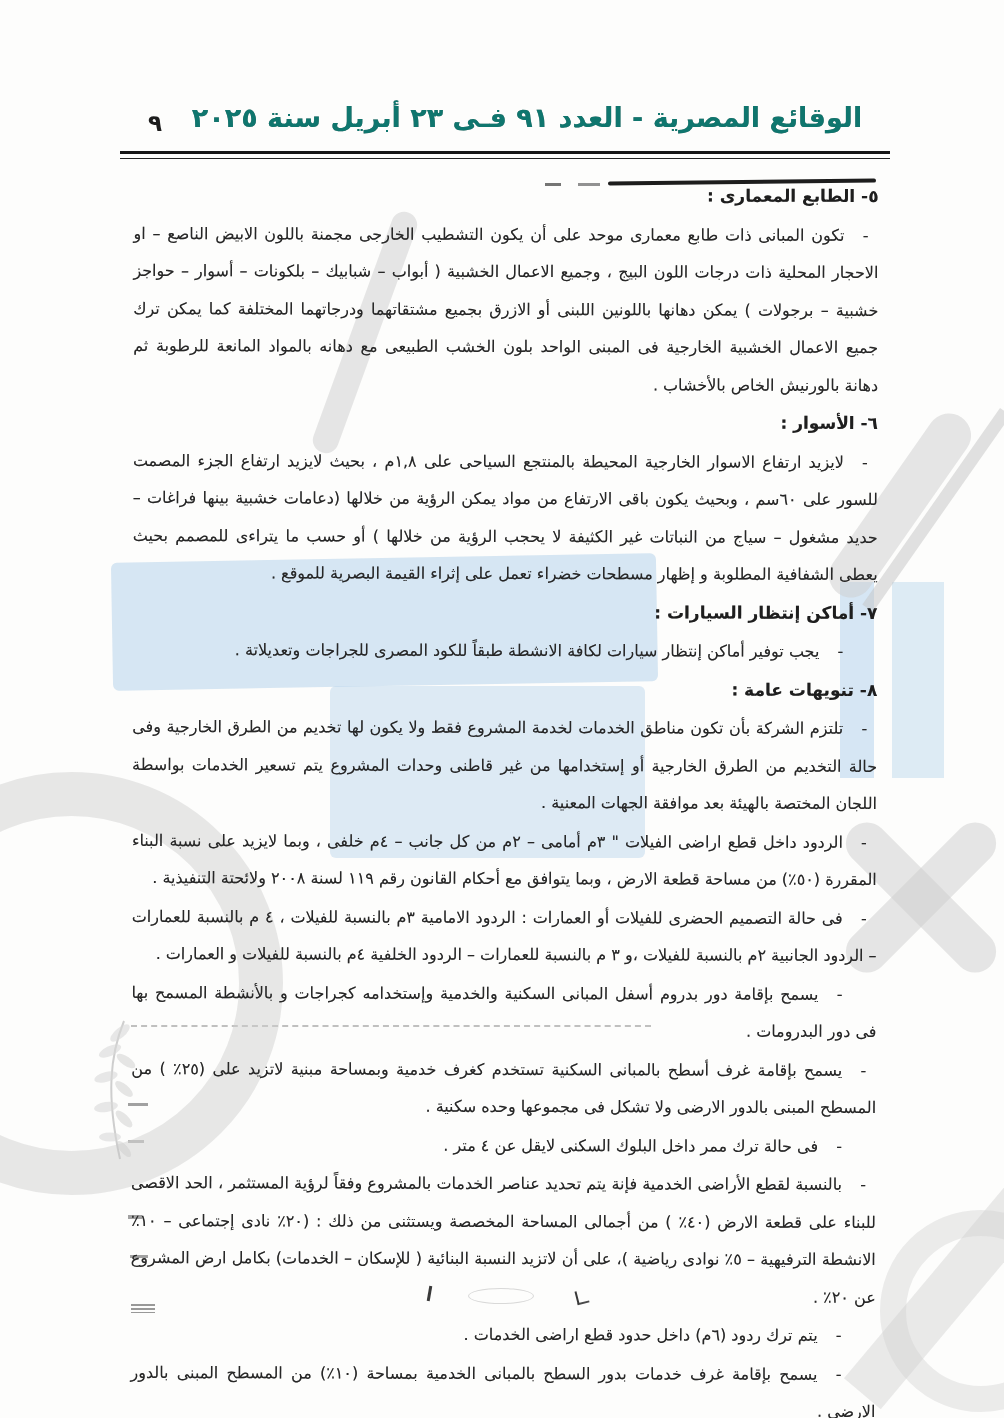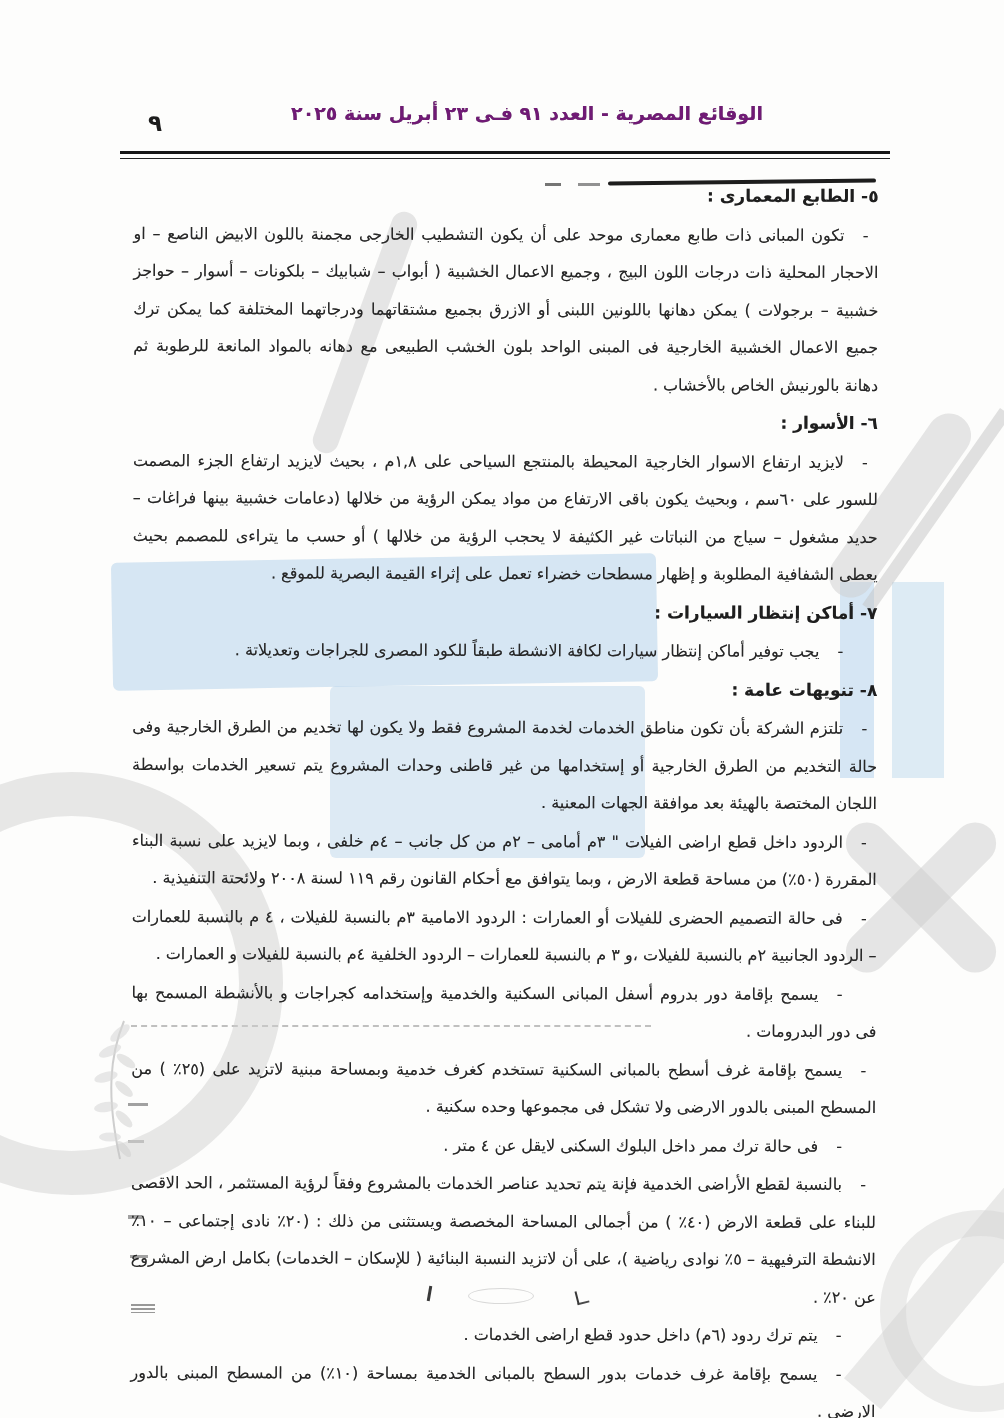--- a/index.html
+++ b/index.html
@@ -13,21 +13,21 @@
     color:#262626;
   }
   
   .page-number{
     position:absolute;left:148px;top:110px;
     font-size:23px;font-weight:700;color:#1c1c1c;
   }
   .gazette-title{
     position:absolute;left:527px;top:102px;transform:translateX(-50%);
     white-space:nowrap;direction:rtl;
-    font-size:19px;font-weight:700;color:#701a75;
+    font-size:27px;font-weight:700;color:#0f766e;
     text-shadow:0 0 .6px rgba(0,0,0,.45);
     text-align:center;
   }
   .header-rule{
     position:absolute;left:120px;top:151px;width:770px;height:4px;
     border-top:3.5px solid #161616;border-bottom:1.5px solid #222;
   }
   
   .streak-main{position:absolute;left:608px;top:180px;width:268px;height:4px;background:#1d1d1d;border-radius:2px;transform:rotate(-.6deg);}
   .streak-d1{position:absolute;left:545px;top:183px;width:16px;height:3px;background:#3a3a3a;opacity:.7;}

